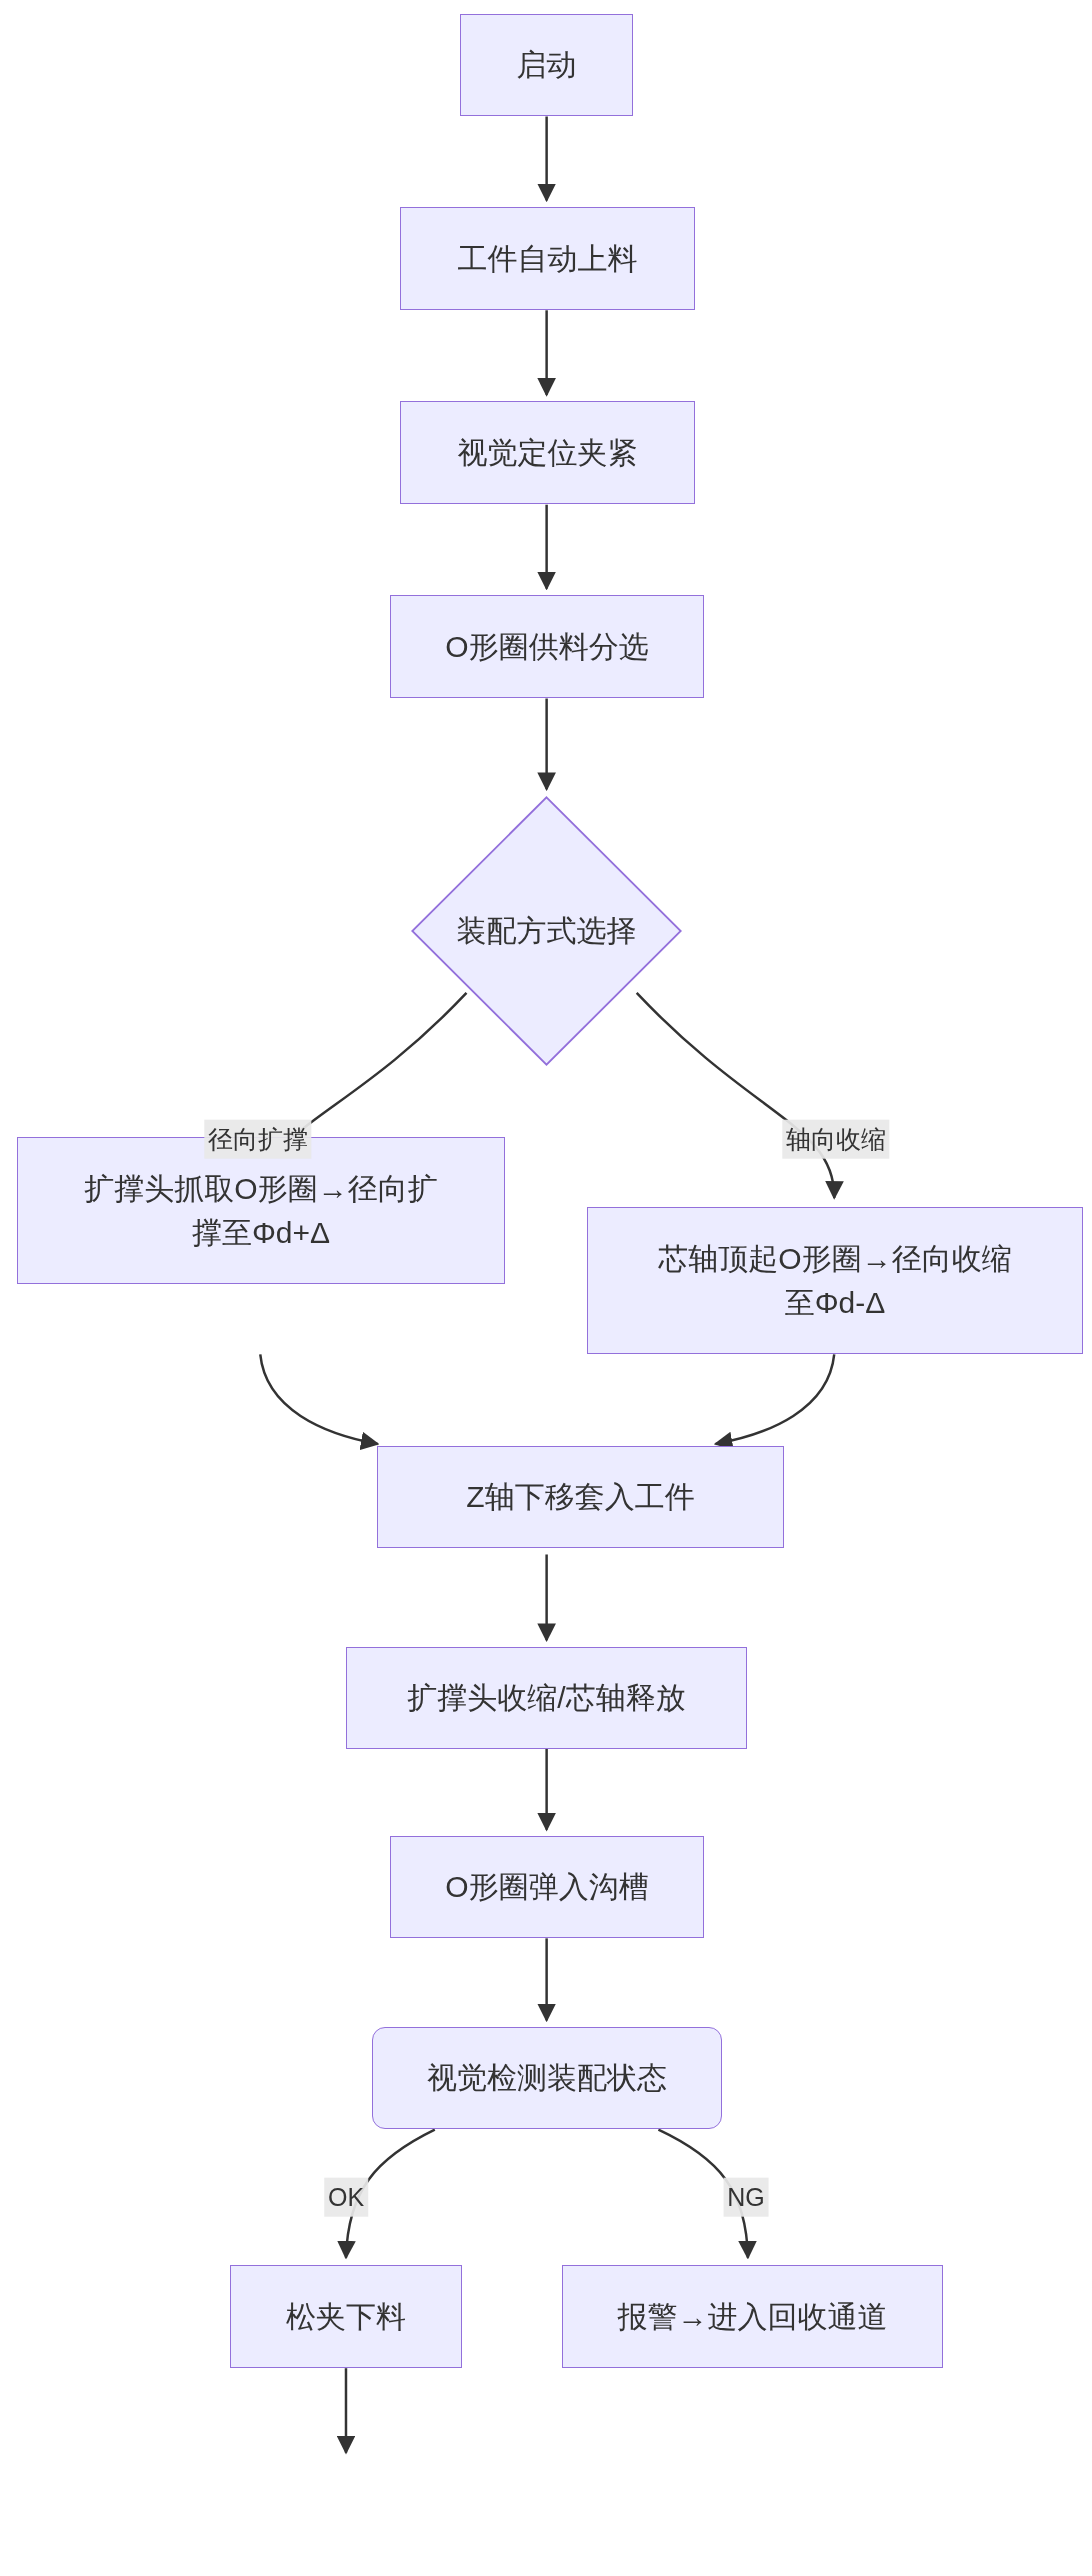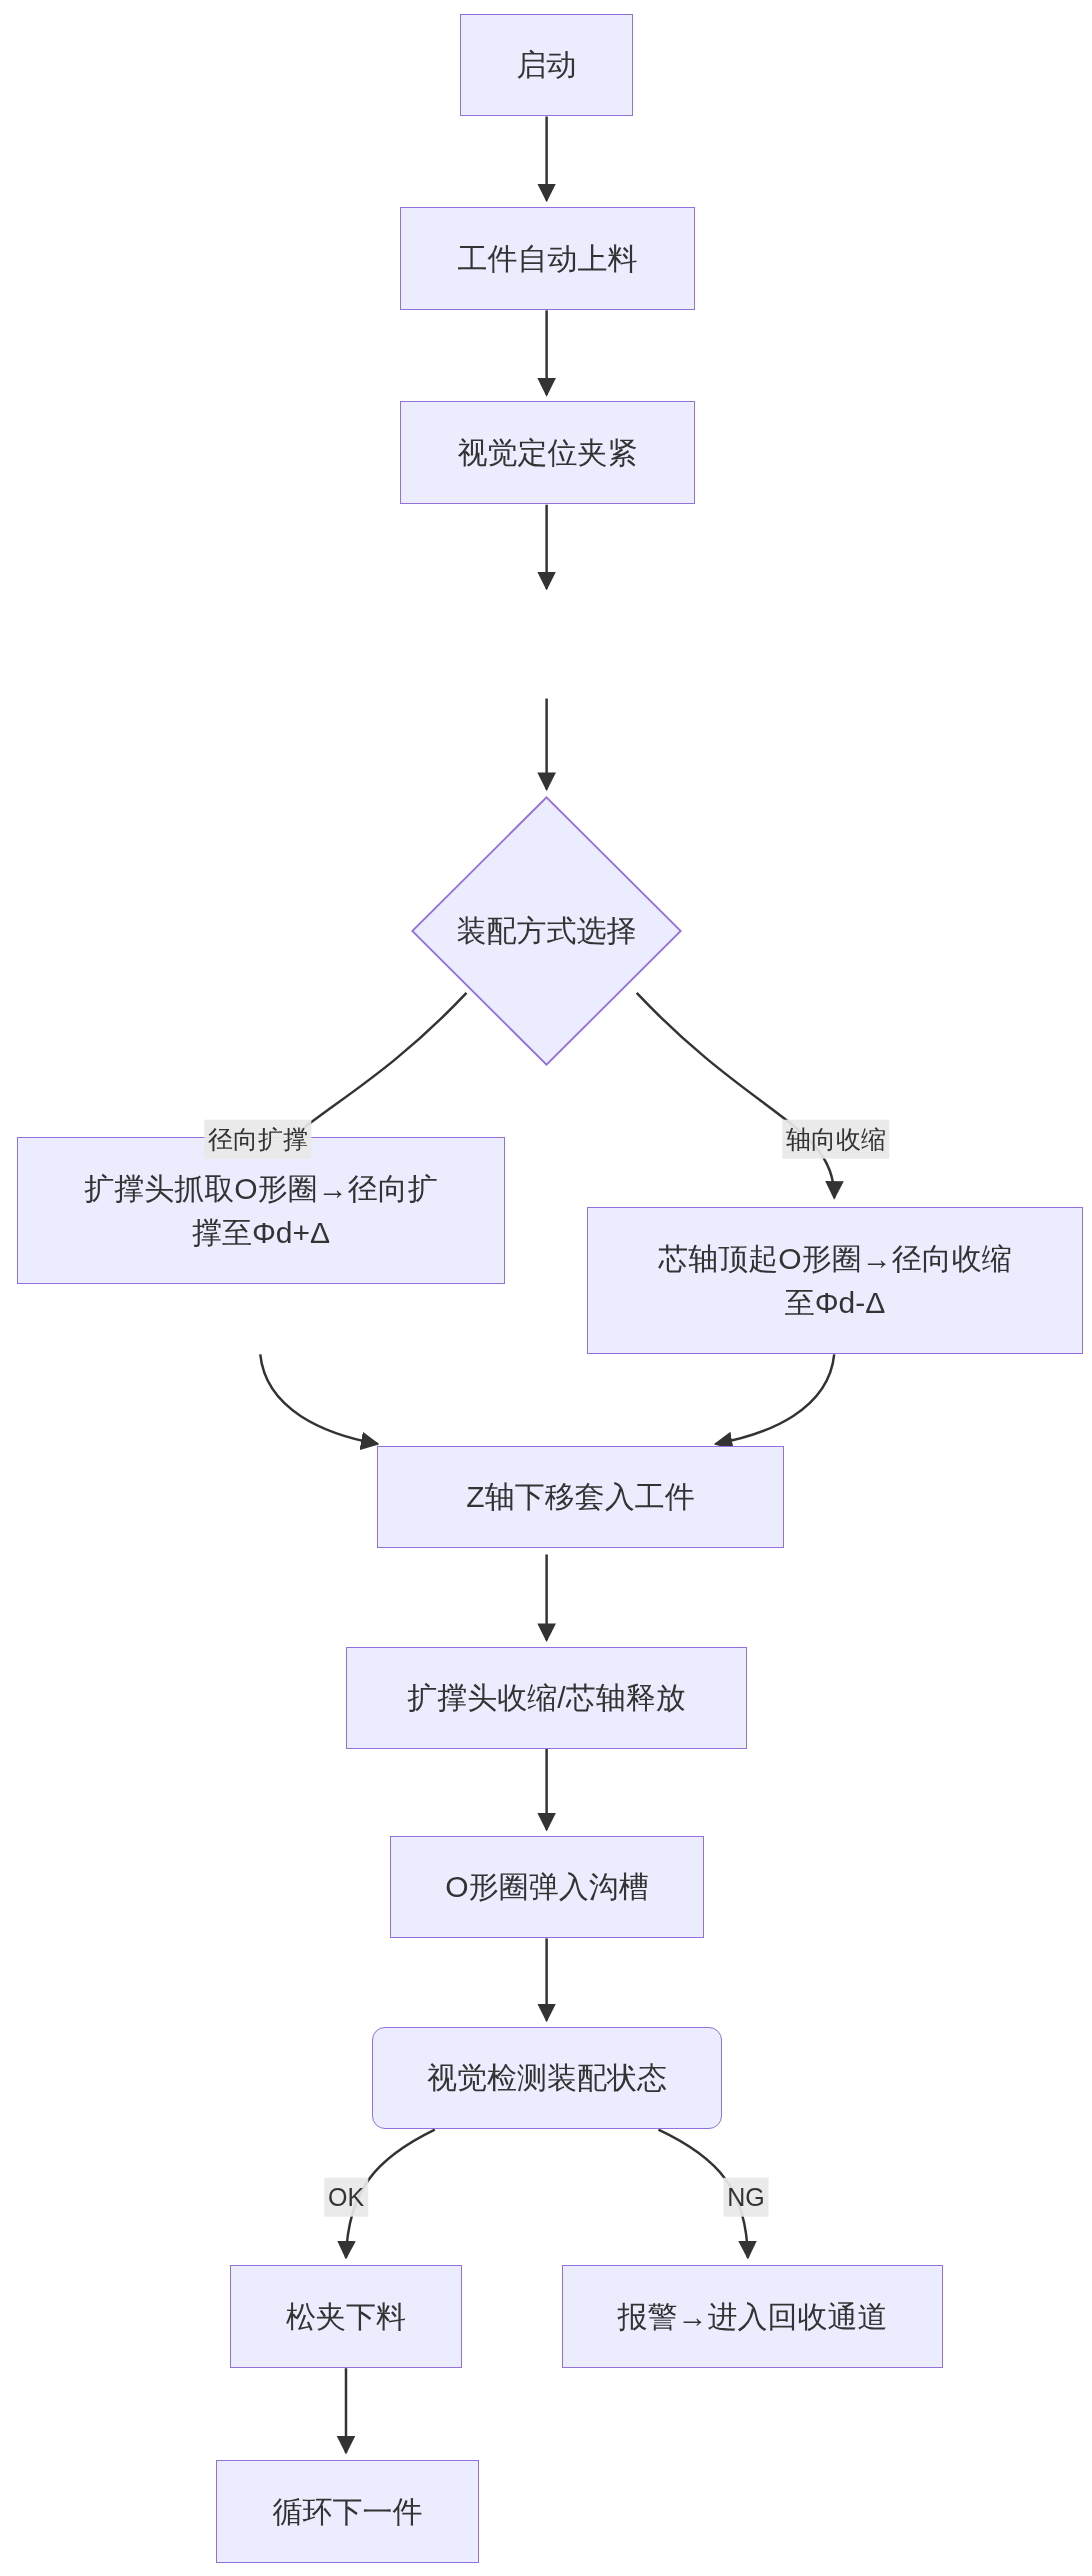--- a/index.html
+++ b/index.html
@@ -88,20 +88,23 @@
   </div>
 
   <div class="node" style="left:400px; top:401px; width:295px; height:103px;">
     <span class="lbl">视觉定位夹紧</span>
   </div>
 
   <div class="node" style="left:400px; top:207px; width:295px; height:103px;">
     <span class="lbl">工件自动上料</span>
   </div>
 
+  <div class="node" style="left:390px; top:595px; width:314px; height:103px;">
+    <span class="lbl">O形圈供料分选</span>
+  </div>
 
   <div class="diamond" style="left:411px; top:796px; width:271px; height:270px;">
     <svg width="271" height="270" viewBox="0 0 436 434">
       <polygon points="218,2 434,217 218,432 2,217" fill="#ECECFF" stroke="#9370DB" stroke-width="3"></polygon>
     </svg>
     <span class="lbl">装配方式选择</span>
   </div>
 
   <div class="node" style="left:17px; top:1137px; width:488px; height:147px;">
     <span class="lbl">扩撑头抓取O形圈→径向扩
@@ -130,23 +133,20 @@
   </div>
 
   <div class="node" style="left:230px; top:2265px; width:232px; height:103px;">
     <span class="lbl">松夹下料</span>
   </div>
 
   <div class="node" style="left:562px; top:2265px; width:381px; height:103px;">
     <span class="lbl">报警→进入回收通道</span>
   </div>
 
-  <div class="node" style="left:216px; top:2460px; width:263px; height:103px;">
-    <span class="lbl">循环下一件</span>
-  </div>
 
   <div class="edge-label" style="left:258px; top:1139px;">径向扩撑</div>
 
   <div class="edge-label" style="left:836px; top:1139px;">轴向收缩</div>
 
   <div class="edge-label" style="left:346px; top:2197px;">OK</div>
 
   <div class="edge-label" style="left:746px; top:2197px;">NG</div>
 
 </div>

